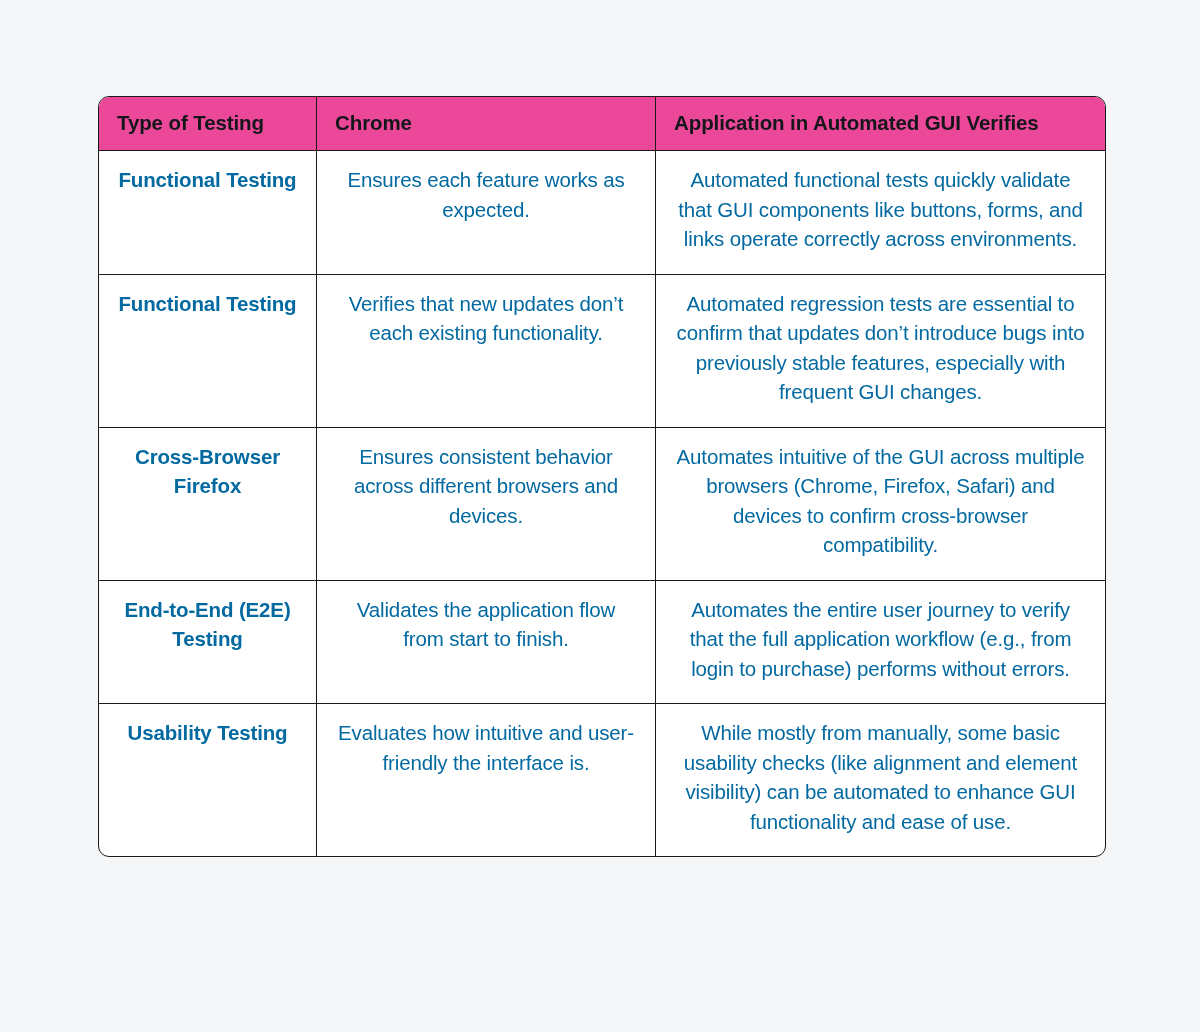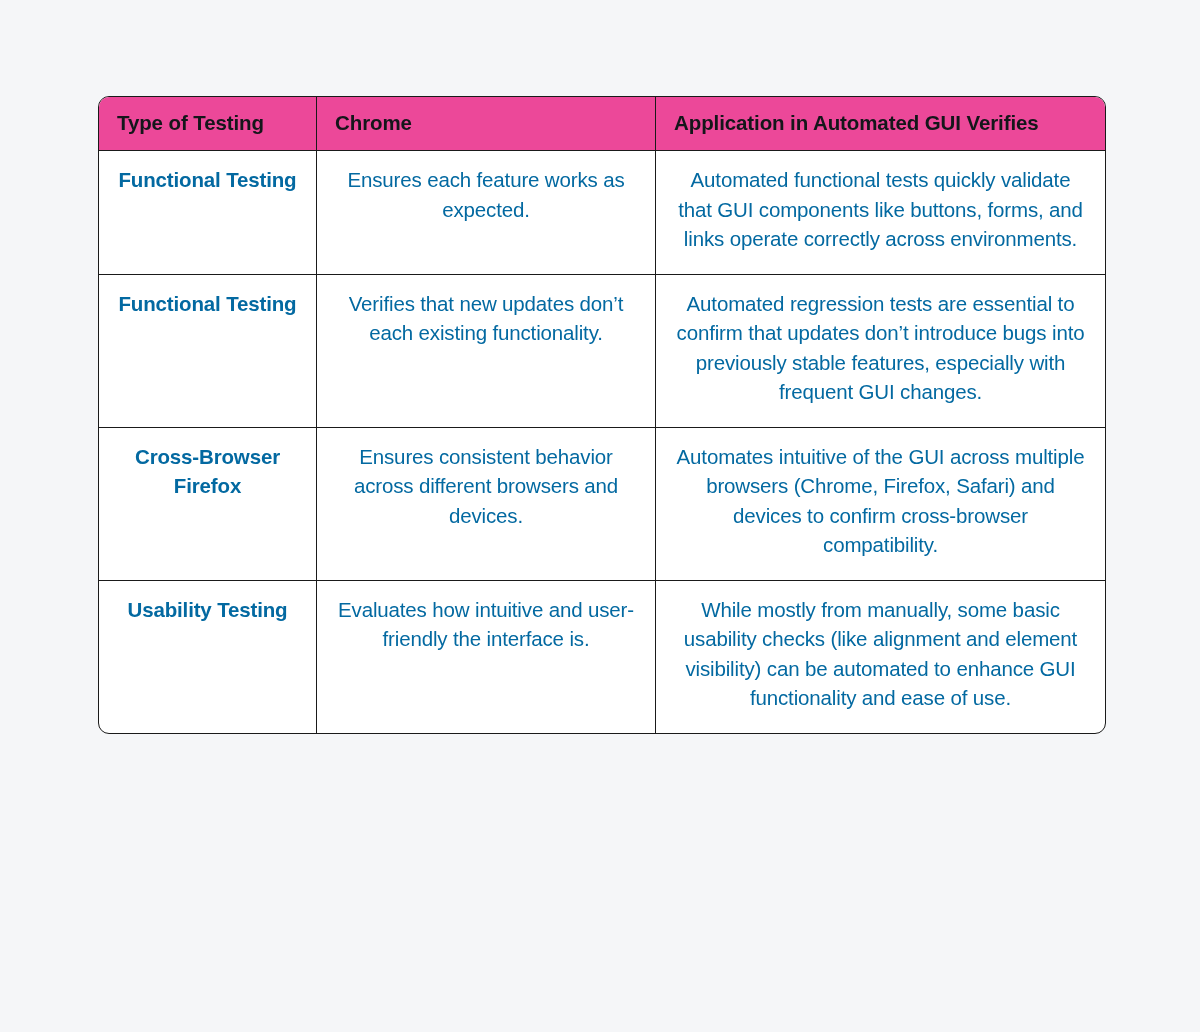--- a/index.html
+++ b/index.html
@@ -110,20 +110,25 @@
           <td class="col-type">Functional Testing</td>
           <td class="col-purpose">Verifies that new updates don’t each existing functionality.</td>
           <td class="col-application">Automated regression tests are essential to confirm that updates don’t introduce bugs into previously stable features, especially with frequent GUI changes.</td>
         </tr>
         <tr>
           <td class="col-type">Cross-Browser Firefox</td>
           <td class="col-purpose">Ensures consistent behavior across different browsers and devices.</td>
           <td class="col-application">Automates intuitive of the GUI across multiple browsers (Chrome, Firefox, Safari) and devices to confirm cross-browser compatibility.</td>
         </tr>
         <tr>
+          <td class="col-type">End-to-End (E2E) Testing</td>
+          <td class="col-purpose">Validates the application flow from start to finish.</td>
+          <td class="col-application">Automates the entire user journey to verify that the full application workflow (e.g., from login to purchase) performs without errors.</td>
+        </tr>
+        <tr>
           <td class="col-type">Usability Testing</td>
           <td class="col-purpose">Evaluates how intuitive and user-friendly the interface is.</td>
           <td class="col-application">While mostly from manually, some basic usability checks (like alignment and element visibility) can be automated to enhance GUI functionality and ease of use.</td>
         </tr>
       </tbody>
     </table>
   </div>
 </div>
 
 </body></html>

